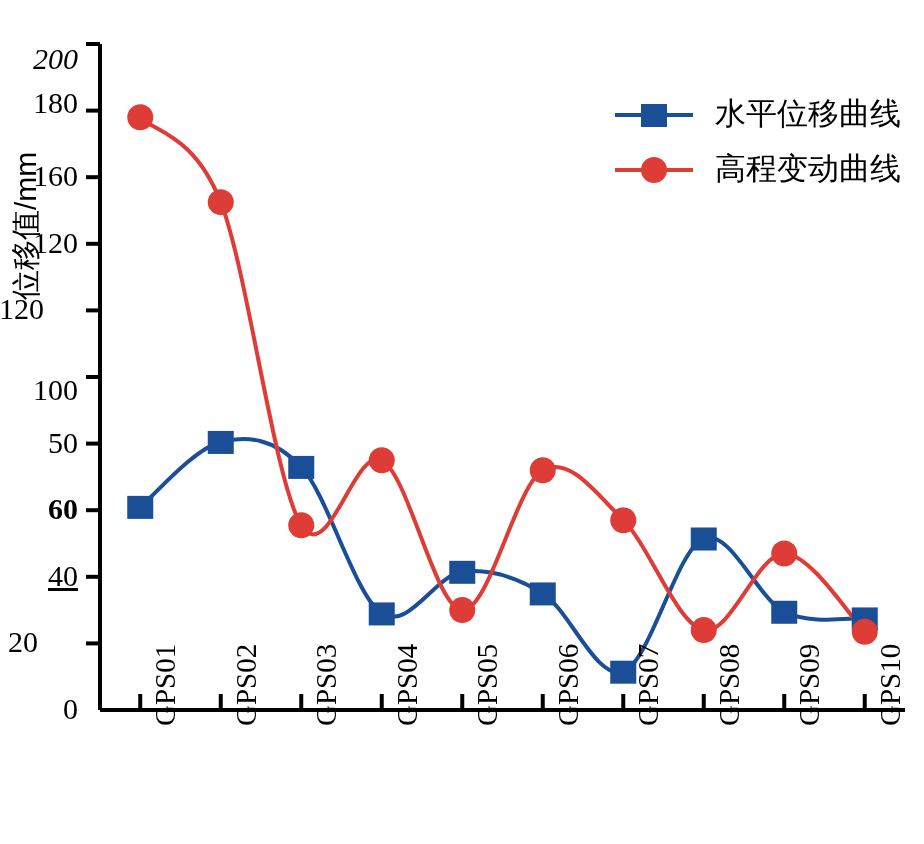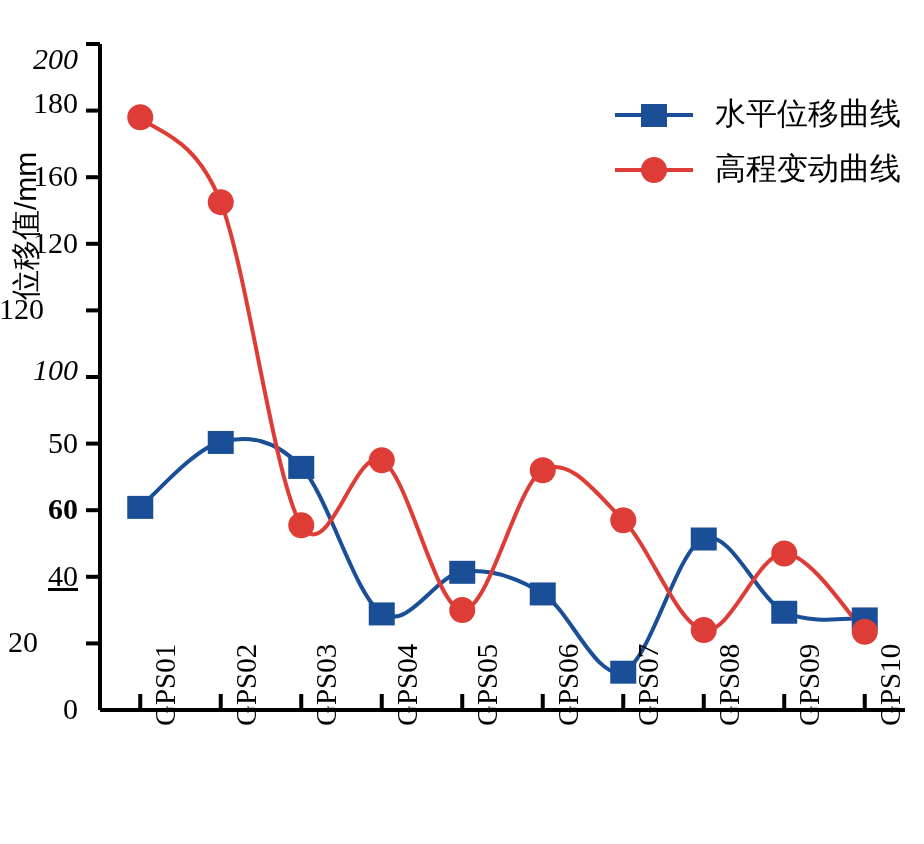--- a/index.html
+++ b/index.html
@@ -69,21 +69,21 @@
       <rect x="641" y="104" width="26" height="23" fill="#1A4E96"></rect>
       <line x1="615" y1="170" x2="693" y2="170" stroke="#DE3C36" stroke-width="4"></line>
       <circle cx="654" cy="170" r="13" fill="#DE3C36"></circle>
     </svg>
 
 <div class="ytick-label" style="right: 846px; top: 694px;">0</div>
     <div class="ytick-label" style="right: 886px; top: 627.4px;">20</div>
     <div class="ytick-label" style="right: 846px; top: 560.8px; text-decoration: underline;">40</div>
     <div class="ytick-label" style="right: 846px; top: 494.2px; font-weight: bold;">60</div>
     <div class="ytick-label" style="right: 846px; top: 427.6px;">50</div>
-    <div class="ytick-label" style="right: 846px; top: 355px; font-style: italic;">100</div>
+    <div class="ytick-label" style="right: 846px; top: 375px;">100</div>
     <div class="ytick-label" style="right: 880px; top: 294.4px;">120</div>
     <div class="ytick-label" style="right: 846px; top: 227.8px;">120</div>
     <div class="ytick-label" style="right: 846px; top: 161.2px;">160</div>
     <div class="ytick-label" style="right: 846px; top: 88px;">180</div>
     <div class="ytick-label" style="right: 846px; top: 44px; font-style: italic;">200</div>
     <div class="xtick-label" style="left: 151.25px; top: 726px;">GPS01</div>
     <div class="xtick-label" style="left: 231.75px; top: 726px;">GPS02</div>
     <div class="xtick-label" style="left: 312.25px; top: 726px;">GPS03</div>
     <div class="xtick-label" style="left: 392.75px; top: 726px;">GPS04</div>
     <div class="xtick-label" style="left: 473.25px; top: 726px;">GPS05</div>

